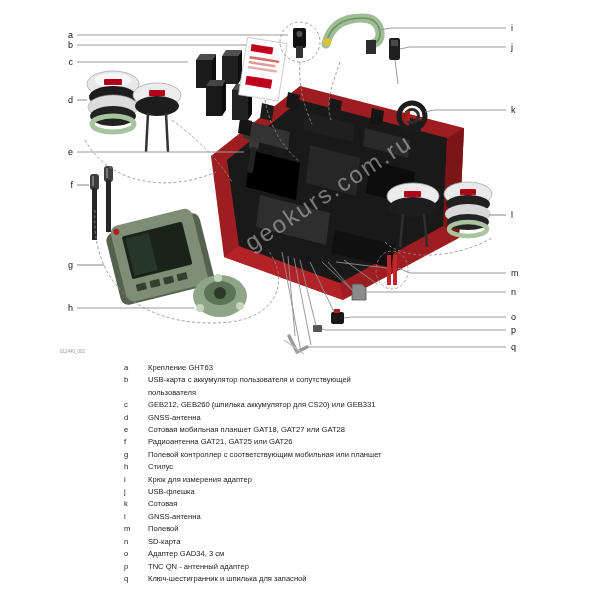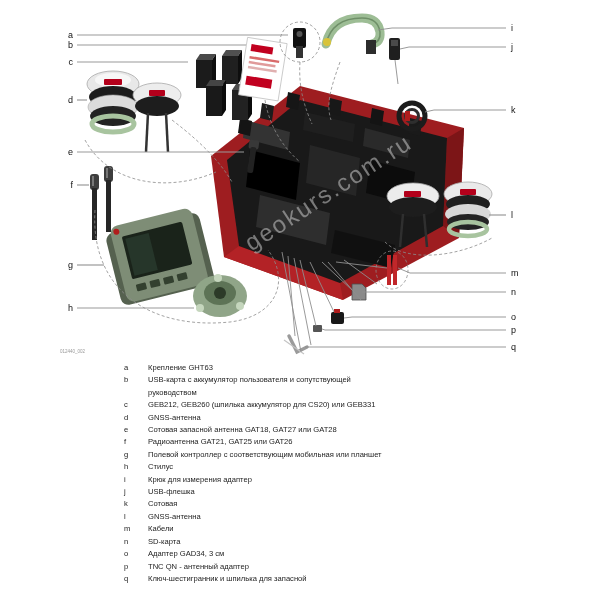--- a/index.html
+++ b/index.html
@@ -282,33 +282,33 @@
   <text class="figid" x="60" y="353">012440_002</text>
 </svg>
 
 <div id="legend">
   <div class="lrow">
     <span class="lletter">a</span>
     <span class="ltext">Крепление GHT63</span>
   </div>
   <div class="lrow">
     <span class="lletter">b</span>
-    <span class="ltext"><span>USB-карта с аккумулятор пользователя и сопутствующей</span><br><span>руководством</span></span>
+    <span class="ltext"><span>USB-карта с аккумулятор пользователя и сопутствующей</span><br><span>пользователя</span></span>
   </div>
   <div class="lrow">
     <span class="lletter">c</span>
     <span class="ltext">GEB212, GEB260 (шпилька аккумулятор для CS20) или GEB331</span>
   </div>
   <div class="lrow">
     <span class="lletter">d</span>
     <span class="ltext">GNSS-антенна</span>
   </div>
   <div class="lrow">
     <span class="lletter">e</span>
-    <span class="ltext">Сотовая запасной антенна GAT18, GAT27 или GAT28</span>
+    <span class="ltext">Сотовая мобильная планшет GAT18, GAT27 или GAT28</span>
   </div>
   <div class="lrow">
     <span class="lletter">f</span>
     <span class="ltext">Радиоантенна GAT21, GAT25 или GAT26</span>
   </div>
   <div class="lrow">
     <span class="lletter">g</span>
     <span class="ltext">Полевой контроллер с соответствующим мобильная или планшет</span>
   </div>
   <div class="lrow">
@@ -326,21 +326,21 @@
   <div class="lrow">
     <span class="lletter">k</span>
     <span class="ltext">Сотовая</span>
   </div>
   <div class="lrow">
     <span class="lletter">l</span>
     <span class="ltext">GNSS-антенна</span>
   </div>
   <div class="lrow">
     <span class="lletter">m</span>
-    <span class="ltext">Кабели</span>
+    <span class="ltext">Полевой</span>
   </div>
   <div class="lrow">
     <span class="lletter">n</span>
     <span class="ltext">SD-карта</span>
   </div>
   <div class="lrow">
     <span class="lletter">o</span>
     <span class="ltext">Адаптер GAD34, 3 см</span>
   </div>
   <div class="lrow">

